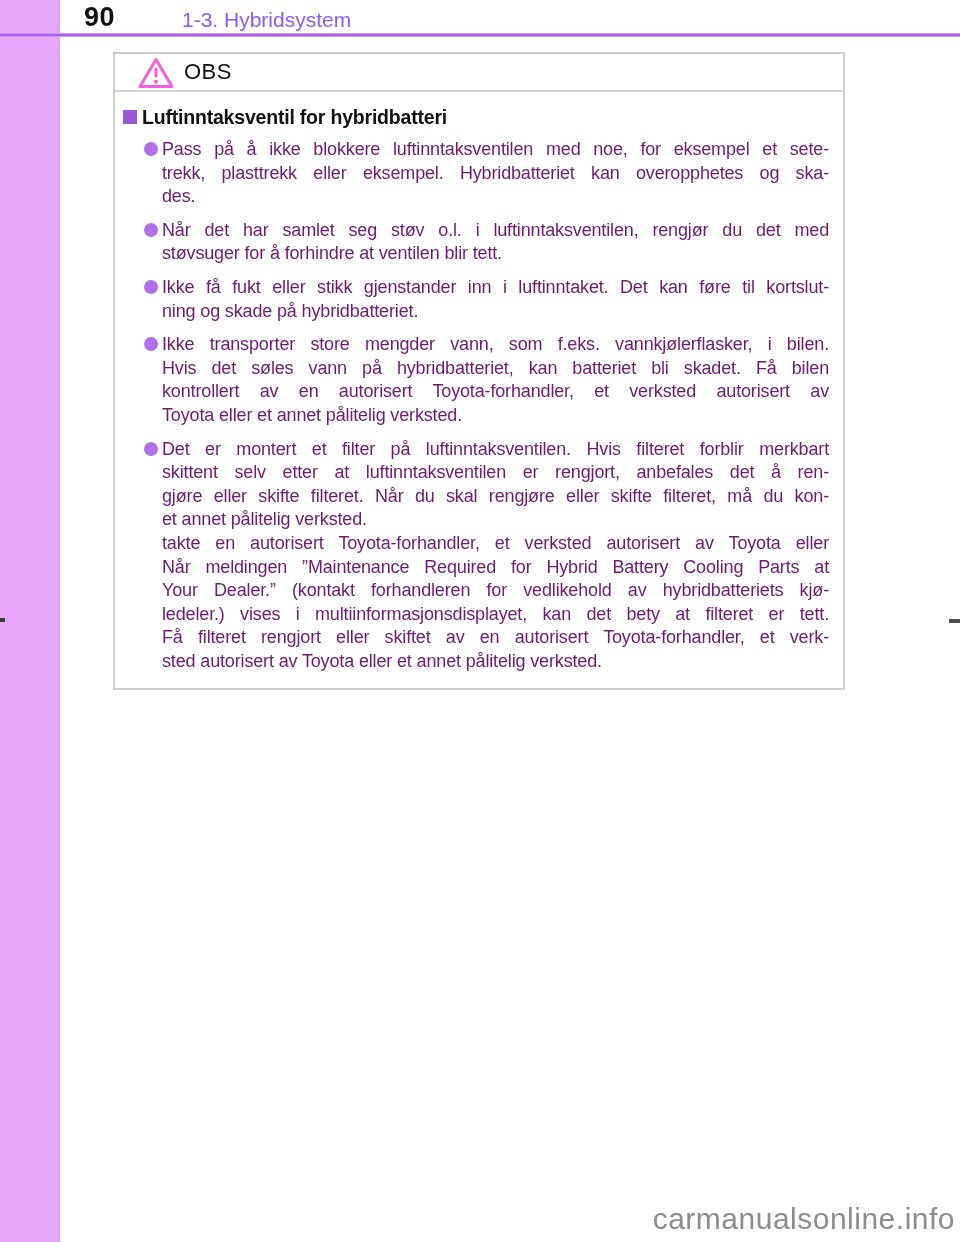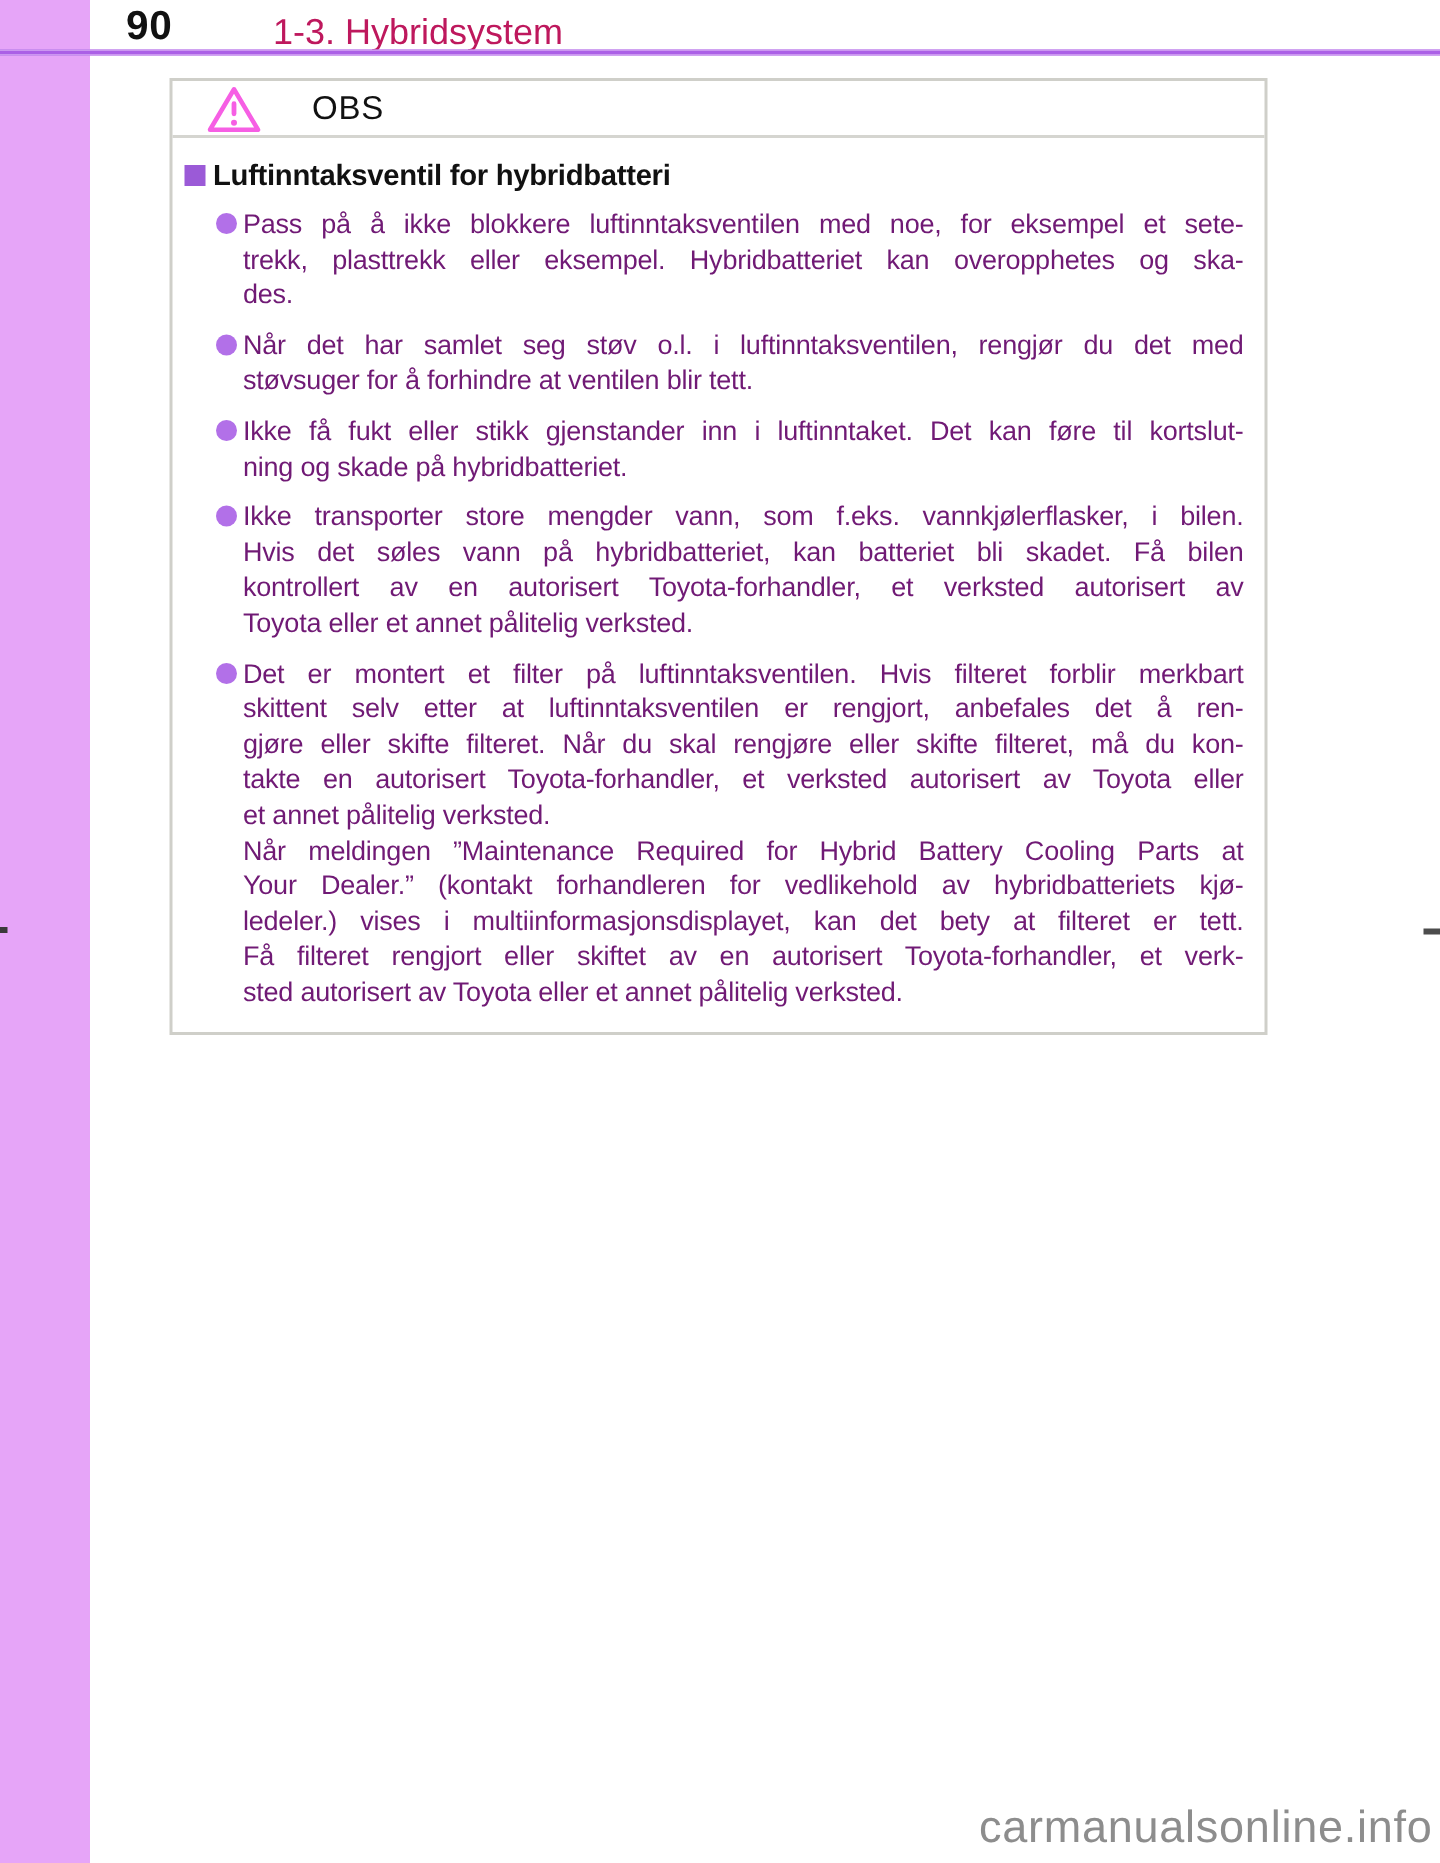--- a/index.html
+++ b/index.html
@@ -21,21 +21,21 @@
   }
 
   
   .page-number {
     position: absolute; left: 84px; top: 2px;
     font-size: 27px; font-weight: bold; color: #111;
     letter-spacing: 0.5px;
   }
   .section-title {
     position: absolute; left: 182px; top: 8px;
-    font-size: 24px; color: #be185d;
+    font-size: 21px; color: #8b5cf6;
   }
   .top-rule {
     position: absolute; left: 0; top: 33px;
     width: 960px; height: 4px;
     background: #ab60e6;
     border-top: 1px solid #cb97f0;
     border-bottom: 1px solid #cb97f0;
   }
 
   
@@ -43,21 +43,20 @@
     position: absolute; left: 113px; top: 52px;
     width: 732px; height: 638px;
     border: 2px solid #cfcfc9;
     background: #ffffff;
   }
   .obs-header {
     height: 38px;
     border-bottom: 2px solid #d5d5d0;
     display: flex; align-items: center;
     padding-left: 22px;
-    gap: 24px;
   }
   .obs-title {
     font-size: 22px; color: #111;
     margin-left: 9px; letter-spacing: 0.5px;
   }
   .warning-icon { display: inline-flex; margin-top: 2px; }
 
   .obs-content { padding: 13px 12px 0 8px; }
 
   .obs-heading {
@@ -151,22 +150,22 @@
     <div class="bullet-item">
         <div class="tline">Ikke transporter store mengder vann, som f.eks. vannkjølerflasker, i bilen.</div>
         <div class="tline">Hvis det søles vann på hybridbatteriet, kan batteriet bli skadet. Få bilen</div>
         <div class="tline">kontrollert av en autorisert Toyota-forhandler, et verksted autorisert av</div>
         <div class="tline tlast">Toyota eller et annet pålitelig verksted.</div>
       </div>
     <div class="bullet-item">
         <div class="tline">Det er montert et filter på luftinntaksventilen. Hvis filteret forblir merkbart</div>
         <div class="tline">skittent selv etter at luftinntaksventilen er rengjort, anbefales det å ren-</div>
         <div class="tline">gjøre eller skifte filteret. Når du skal rengjøre eller skifte filteret, må du kon-</div>
+        <div class="tline tlast">et annet pålitelig verksted.</div>
         <div class="tline">takte en autorisert Toyota-forhandler, et verksted autorisert av Toyota eller</div>
-        <div class="tline tlast">et annet pålitelig verksted.</div>
         <div class="tline">Når meldingen ”Maintenance Required for Hybrid Battery Cooling Parts at</div>
         <div class="tline">Your Dealer.” (kontakt forhandleren for vedlikehold av hybridbatteriets kjø-</div>
         <div class="tline">ledeler.) vises i multiinformasjonsdisplayet, kan det bety at filteret er tett.</div>
         <div class="tline">Få filteret rengjort eller skiftet av en autorisert Toyota-forhandler, et verk-</div>
         <div class="tline tlast">sted autorisert av Toyota eller et annet pålitelig verksted.</div>
       </div>
   </div>
 </div>
 
 <div class="edge-mark-left"></div>

